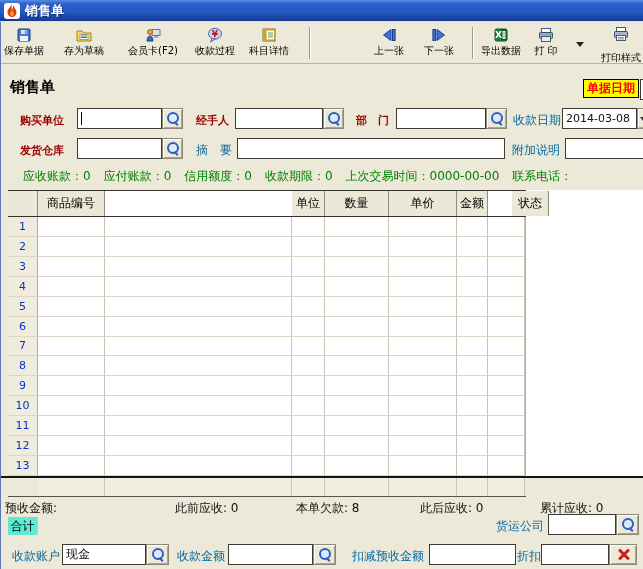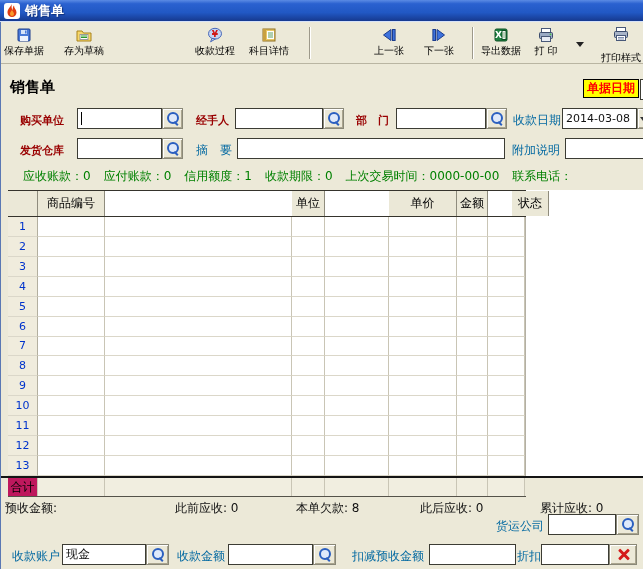--- a/index.html
+++ b/index.html
@@ -58,21 +58,21 @@
   #ghead { position:absolute; left:8px; top:190px; width:518px; height:27px; border-top:1px solid #35332c; border-bottom:1px solid #35332c; }
   .hcell { position:absolute; top:0; height:25px; background:#ebe8d7; border-right:1px solid #8f8c7d;
            font-size:12px; color:#000; display:flex; align-items:center; justify-content:center; white-space:nowrap; overflow:hidden; }
   #gbody { position:absolute; left:8px; top:217px; width:518px; height:259px; overflow:hidden; }
   .grow { position:absolute; left:0; width:518px; }
   .gcell { position:absolute; top:0; height:100%; border-right:1px solid #c9c5b5; border-bottom:1px solid #dbd7c9; background:#fff; }
   .gcell.num { background:#f0ecdd; border-right:1px solid #b3af9f; color:#0033cc; font-size:11px; display:flex; align-items:center; justify-content:center; }
   .gridline { position:absolute; left:0; top:476px; width:643px; height:2px; background:#141414; }
   #gtotal { position:absolute; left:8px; top:478px; width:518px; height:19px; border-bottom:1px solid #55534a; }
   #gtotal .gcell { background:#f1eee0; border-bottom:none; height:18px; }
-  #gtotal .gcell.first { color:#000; font-size:12px; display:flex; align-items:center; justify-content:center; background:#be185d; }
+  #gtotal .gcell.first { color:#000; font-size:12px; display:flex; align-items:center; justify-content:center; background:#5eead4;margin-top:39px; }
   
   .sumline span { position:absolute; top:500px; font-size:12px; color:#111; white-space:nowrap; }
   .leftedge { position:absolute; left:0; top:22px; width:1px; height:547px; background:#5a78b4; }
   svg { display:block; }
 </style>
 </head>
 <body>
 
 <div class="titlebar">
   <span class="appicon">
@@ -102,20 +102,31 @@
     <span class="ticon">
       <svg width="16" height="16" viewBox="0 0 16 16">
           <path d="M1 4h5l1.5 2H15v8H1z" fill="#f8d868" stroke="#a8821c"></path>
           <rect x="4" y="7.5" width="8" height="5" fill="#fff" stroke="#9a9a9a"></rect>
           <path d="M5 9h6M5 10.5h6" stroke="#2a9a2a"></path>
         </svg>
     </span>
     <span class="tlabel">存为草稿</span>
   </div>
 
+  <div class="tbtn" style="left:122px;width:62px;">
+    <span class="ticon">
+      <svg width="16" height="16" viewBox="0 0 16 16">
+          <rect x="7" y="2.5" width="8" height="6" fill="#d8e0ec" stroke="#5870a0"></rect>
+          <path d="M9 10h4" stroke="#5870a0"></path>
+          <circle cx="5" cy="5" r="2.5" fill="#f0a048" stroke="#b06010"></circle>
+          <path d="M2 14c0-3 1.4-5 3-5s3 2 3 5z" fill="#3a62c0" stroke="#1c3c8c"></path>
+        </svg>
+    </span>
+    <span class="tlabel">会员卡(F2)</span>
+  </div>
 
   <div class="tbtn" style="left:191px;width:48px;">
     <span class="ticon">
       <svg width="16" height="16" viewBox="0 0 16 16">
           <ellipse cx="8" cy="6.7" rx="6.5" ry="5.4" fill="#c4d4f4" stroke="#4868b8"></ellipse>
           <path d="M5 11.4l-1.4 3.4L8.4 12z" fill="#c4d4f4" stroke="#4868b8"></path>
           <text x="8" y="10" font-size="9" font-weight="bold" fill="#d01818" text-anchor="middle">¥</text>
         </svg>
     </span>
     <span class="tlabel">收款过程</span>
@@ -231,29 +242,30 @@
     <span class="magglyph"></span>
   </div>
 
 <div class="lbl" style="left:196px;top:142px;">摘　要</div>
 <div class="ibox" style="left:237px;top:138px;width:268px;"></div>
 
 <div class="lbl" style="left:512px;top:142px;">附加说明</div>
 <div class="ibox" style="left:565px;top:138px;width:85px;"></div>
 
 <div class="statusline">
-  <span>应收账款：0</span><span>应付账款：0</span><span>信用额度：1</span><span>收款期限：0</span><span>上次交易时间：0000-00-00</span><span>联系电话：</span>
+  <span>应收账款：0</span><span>应付账款：0</span><span>信用额度：0</span><span>收款期限：0</span><span>上次交易时间：0000-00-00</span><span>联系电话：</span>
 </div>
 
 <div class="gridpanel"></div>
 <div class="gridsplit"></div>
 <div id="ghead">
     <div class="hcell" style="left: 0px; width: 30px;"></div>
     <div class="hcell" style="left: 30px; width: 67px;">商品编号</div>
     <div class="hcell" style="left: 284px; width: 33px;">单位</div>
+    <div class="hcell" style="left: 317px; width: 64px;">数量</div>
     <div class="hcell" style="left: 381px; width: 68px;">单价</div>
     <div class="hcell" style="left: 449px; width: 31px;">金额</div>
     <div class="hcell" style="left: 480px; width: 37px; margin-left: 24px;">状态</div>
   </div>
 <div id="gbody">
     <div class="grow" style="top: 0px; height: 19.9231px;">
       <div class="gcell num" style="left: 0px; width: 30px;">1</div>
       <div class="gcell" style="left: 30px; width: 67px;"></div>
       <div class="gcell" style="left: 97px; width: 187px;"></div>
       <div class="gcell" style="left: 284px; width: 33px;"></div>

